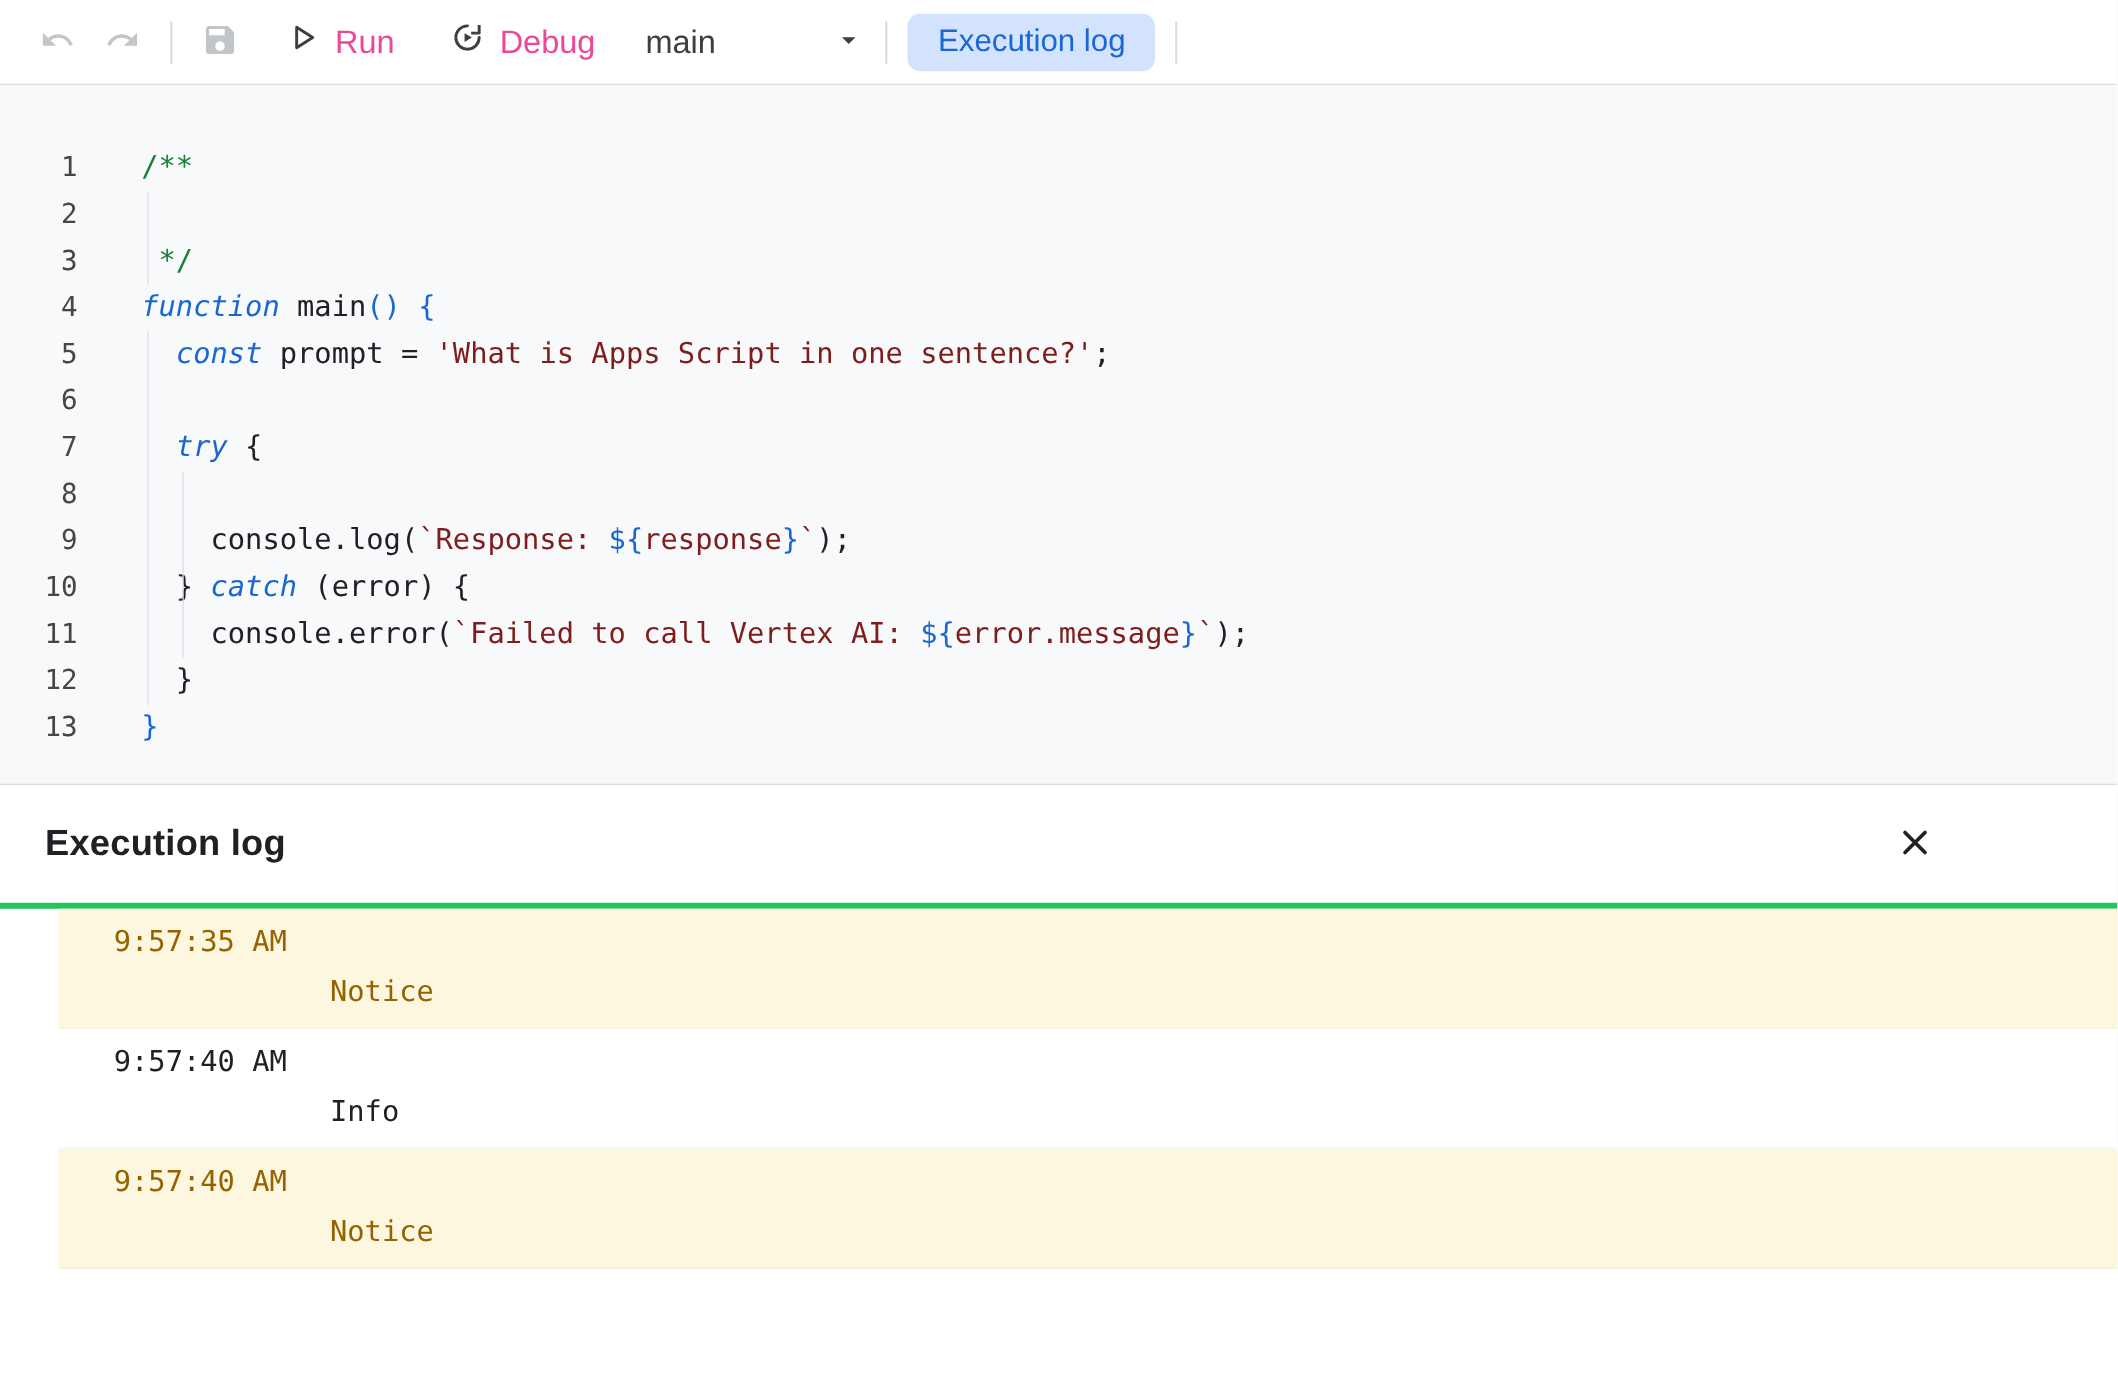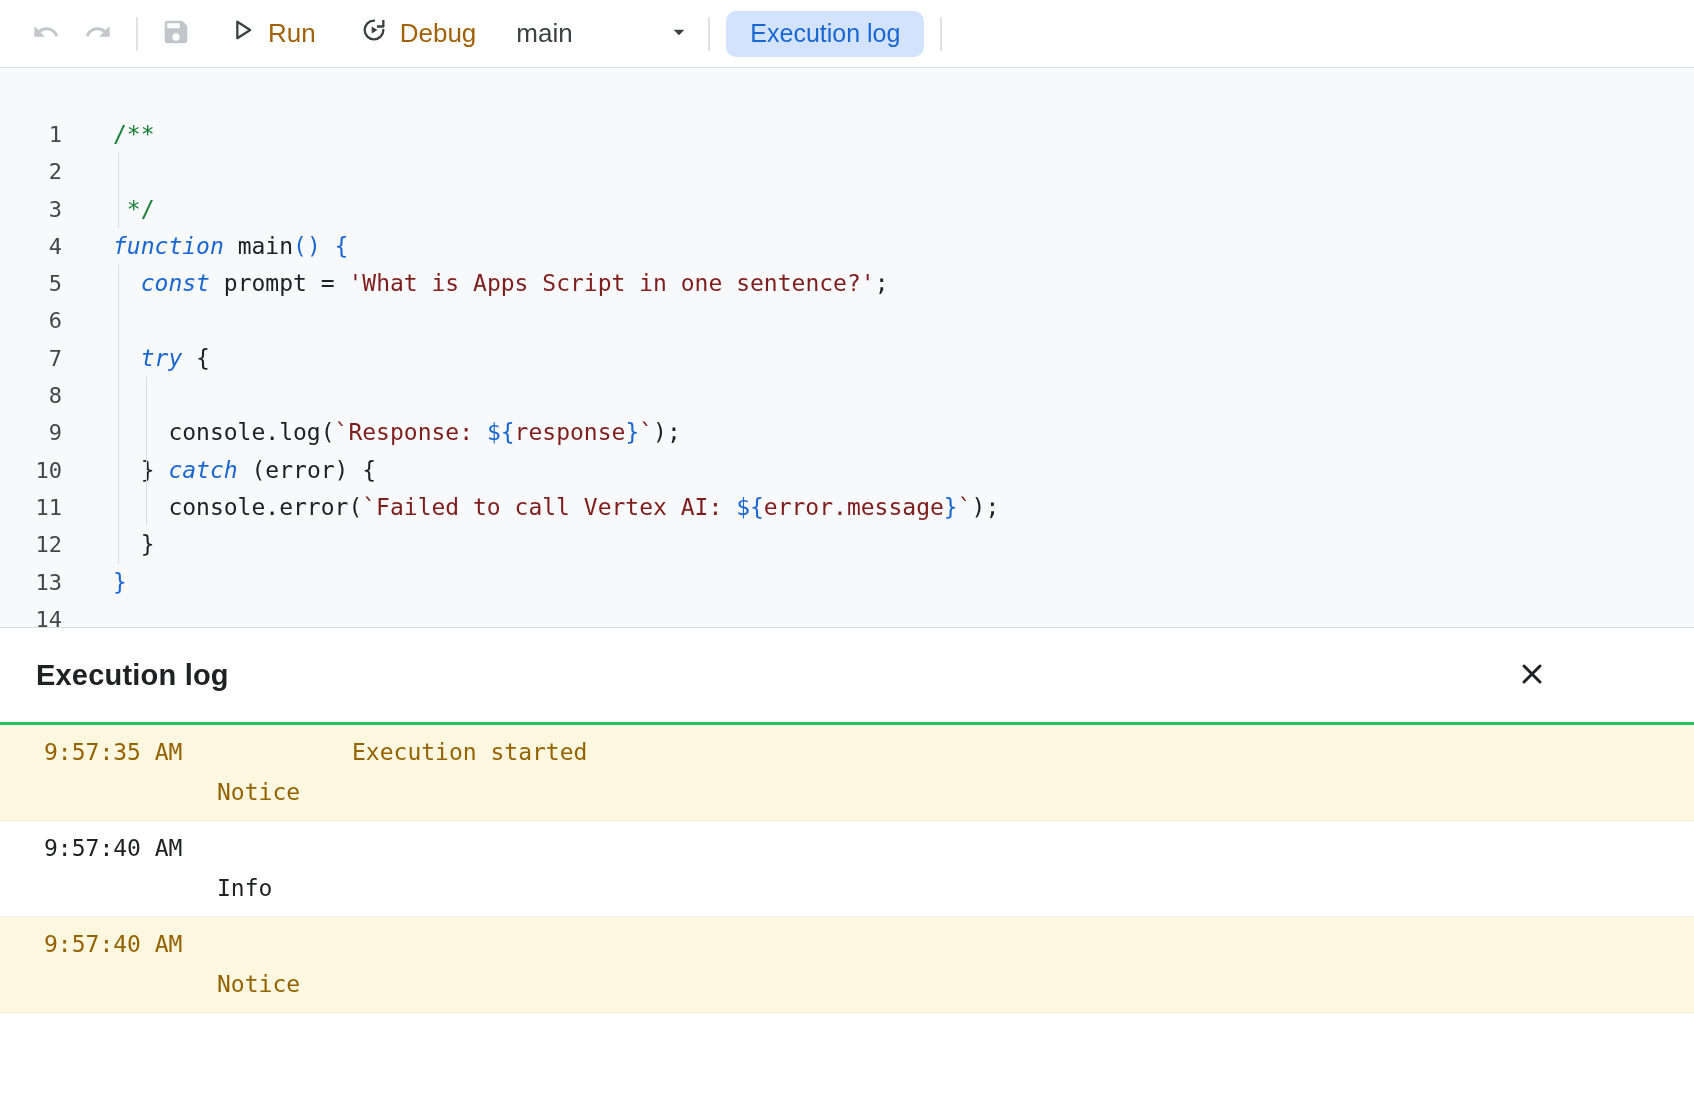--- a/index.html
+++ b/index.html
@@ -16,21 +16,21 @@
   }
   .icon-btn {
     width:44px; height:44px; flex:none;
     display:flex; align-items:center; justify-content:center;
     background:none; border:none; border-radius:50%; padding:0; cursor:pointer;
   }
   .tb-divider { width:2px; height:34px; background:#dfe1e5; margin:0 16px; flex:none; }
   .text-btn {
     display:flex; align-items:center; gap:12px;
     background:none; border:none; padding:0; cursor:pointer;
-    font-family:"Liberation Sans", sans-serif; font-size:26px; font-weight:500; color:#a16207;
+    font-family:"Liberation Sans", sans-serif; font-size:26px; font-weight:500; color:#ec4899;
   }
   .run-btn   { margin-left:30px; }
   .debug-btn { margin-left:44px; }
   .deploy {
     margin-left:40px; width:176px; display:flex; align-items:center;
     justify-content:space-between; cursor:pointer; background:none; border:none; padding:0;
   }
   .deploy-label { font-size:26px; color:#3c4043; font-family:"Liberation Sans", sans-serif; }
   .exec-pill {
     height:46px; padding:0 24px; border:none; border-radius:10px;
@@ -64,21 +64,21 @@
   
   .log-header { position:relative; height:94px; display:flex; align-items:center; background:#fff; }
   .log-title {
     margin-left:36px; font-size:29px; font-weight:700; color:#202124; letter-spacing:.2px;
   }
   .close-btn {
     position:absolute; right:142px; top:27px; width:40px; height:40px;
     display:flex; align-items:center; justify-content:center;
     background:none; border:none; padding:0; cursor:pointer;
   }
-  .log-rows { border-top:3px solid #22c55e; }
+  .log-rows { border-top:5px solid #22c55e;padding-left:47px; }
   .log-row {
     display:flex; align-items:flex-start; padding:12px 0;
     font-family:"DejaVu Sans Mono", monospace; font-size:23px; line-height:31px;
   }
   .log-row.notice { background:#fef7e0; color:#946300; border-bottom:1px solid #f6eecf; }
   .log-row.info   { background:#ffffff; color:#202124; border-bottom:1px solid #f1f3f4; }
   .col-time  { margin-left:44px; width:173px; flex:none; }
   .col-level { width:135px; flex:none;margin-top:40px; }
   .col-msg   { width:1140px; }
 </style>
@@ -160,40 +160,38 @@
       <div class="code-line"><span class="ln">4</span><span class="code-text"><span class="tok-keyword">function</span><span class="tok-plain"> main</span><span class="tok-bracket">()</span><span class="tok-plain"> </span><span class="tok-bracket">{</span></span></div>
       <div class="code-line"><span class="ln">5</span><span class="code-text"><span class="tok-plain">  </span><span class="tok-keyword">const</span><span class="tok-plain"> prompt = </span><span class="tok-string">'What is Apps Script in one sentence?'</span><span class="tok-plain">;</span></span></div>
       <div class="code-line"><span class="ln">6</span><span class="code-text"></span></div>
       <div class="code-line"><span class="ln">7</span><span class="code-text"><span class="tok-plain">  </span><span class="tok-keyword">try</span><span class="tok-plain"> {</span></span></div>
       <div class="code-line"><span class="ln">8</span></div>
       <div class="code-line"><span class="ln">9</span><span class="code-text"><span class="tok-plain">    console.log(</span><span class="tok-string">`Response: </span><span class="tok-tpl">${</span><span class="tok-string">response</span><span class="tok-tpl">}</span><span class="tok-string">`</span><span class="tok-plain">);</span></span></div>
       <div class="code-line"><span class="ln">10</span><span class="code-text"><span class="tok-plain">  } </span><span class="tok-keyword">catch</span><span class="tok-plain"> (error) {</span></span></div>
       <div class="code-line"><span class="ln">11</span><span class="code-text"><span class="tok-plain">    console.error(</span><span class="tok-string">`Failed to call Vertex AI: </span><span class="tok-tpl">${</span><span class="tok-string">error.message</span><span class="tok-tpl">}</span><span class="tok-string">`</span><span class="tok-plain">);</span></span></div>
       <div class="code-line"><span class="ln">12</span><span class="code-text"><span class="tok-plain">  }</span></span></div>
       <div class="code-line"><span class="ln">13</span><span class="code-text"><span class="tok-bracket">}</span></span></div>
-      <div class="code-line"><span class="ln">14</span><span class="code-text"></span></div>
     </div>
 </div>
 
 <div class="log-panel">
   <div class="log-header">
     <span class="log-title">Execution log</span>
     <button class="close-btn">
       <span>
         <svg width="32" height="32" viewBox="0 0 24 24">
             <path d="M6 6l12 12M18 6L6 18" stroke="#202124" stroke-width="2.2" stroke-linecap="round"></path>
           </svg>
       </span>
     </button>
   </div>
   <div class="log-rows">
       <div class="log-row notice">
         <span class="col-time">9:57:35 AM</span>
         <span class="col-level">Notice</span>
-        <span class="col-msg">Execution started</span>
       </div>
       <div class="log-row info">
         <span class="col-time">9:57:40 AM</span>
         <span class="col-level">Info</span>
       </div>
       <div class="log-row notice">
         <span class="col-time">9:57:40 AM</span>
         <span class="col-level">Notice</span>
       </div>
     </div>

